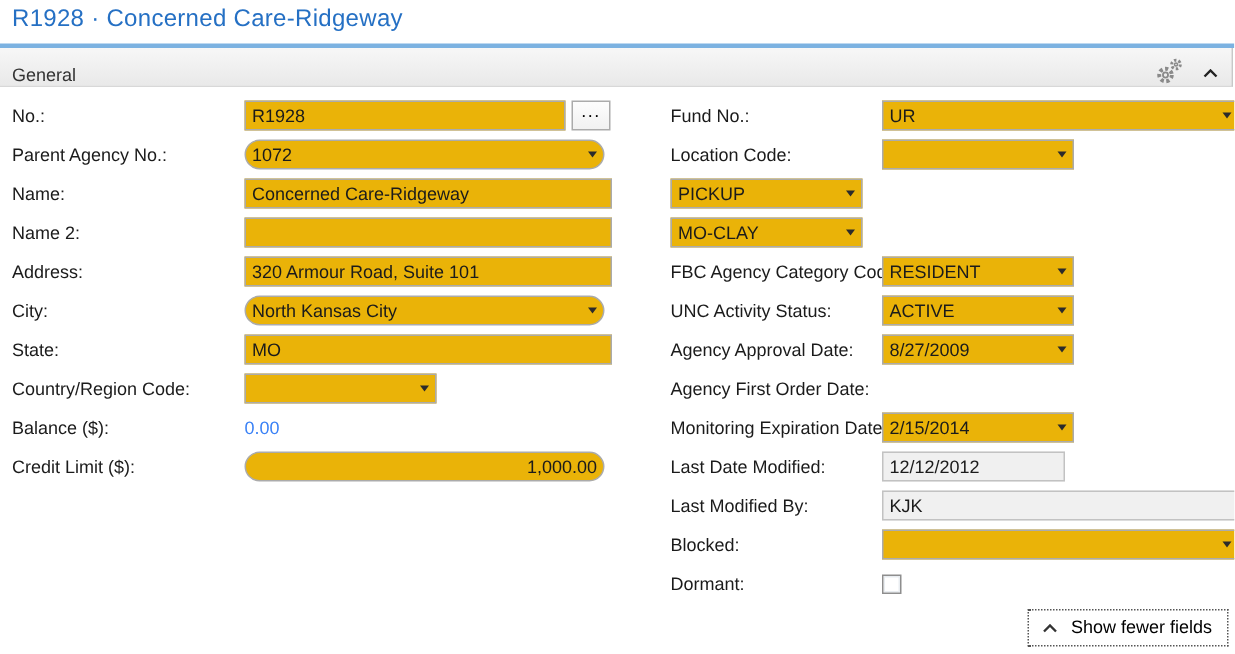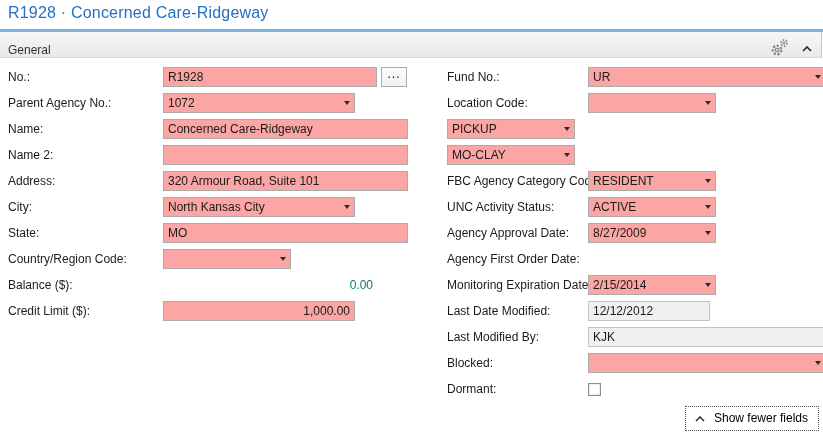--- a/index.html
+++ b/index.html
@@ -63,28 +63,28 @@
   .col-left  { left: 8px;   width: 402px; }
   .col-right { left: 447px; width: 382px; }
   .row { height: 26px; display: flex; align-items: center; }
   .lbl { flex: none; color: #1b1b1b; white-space: nowrap; }
   .col-left  .lbl { width: 155px; }
   .col-right .lbl { width: 141px; }
 
   .box {
     height: 20px;
     border: 1px solid #ababab;
-    background: #fca5a5;
+    background: #eab308;
     display: flex;
     align-items: center;
   }
   input.box { display: block; font: inherit; color: #1b1b1b; padding: 0 4px; outline: none; }
   .w-txt   { width: 245px; }
   .w-no    { width: 214px; margin-right: 4px; }
-  .w-dd    { width: 192px; }
+  .w-dd    { width: 240px; border-radius: 10px; }
   .w-ddnar { width: 128px; }
   .w-ddwide{ width: 238px; }
   .w-ro    { width: 122px; }
   .w-rowide{ width: 238px; }
 
   .dd { padding: 0 4px; cursor: default; }
   .dd .val { flex: 1; white-space: nowrap; overflow: hidden; }
   .caret {
     flex: none;
     width: 0; height: 0; margin-left: 4px;
@@ -97,22 +97,21 @@
     border: 1px solid #ababab;
     background: linear-gradient(#fdfdfd, #f1f1f1);
     font: inherit; line-height: 8px;
     padding-bottom: 6px;
     letter-spacing: 1px;
     cursor: pointer;
   }
   .ro { background: #f0f0f0; border-color: #c2c2c2; padding: 0 4px; }
   .balance-link {
     width: 210px;
-    text-align: right;
-    color: #0f766e;
+    color: #3b82f6;
     cursor: pointer;
   }
   .amount { text-align: right; }
   .checkbox {
     width: 13px; height: 13px;
     border: 1px solid #8e8e8e;
     background: #fff;
     box-shadow: inset 0 0 0 1px #e9edf1;
     cursor: pointer;
   }

